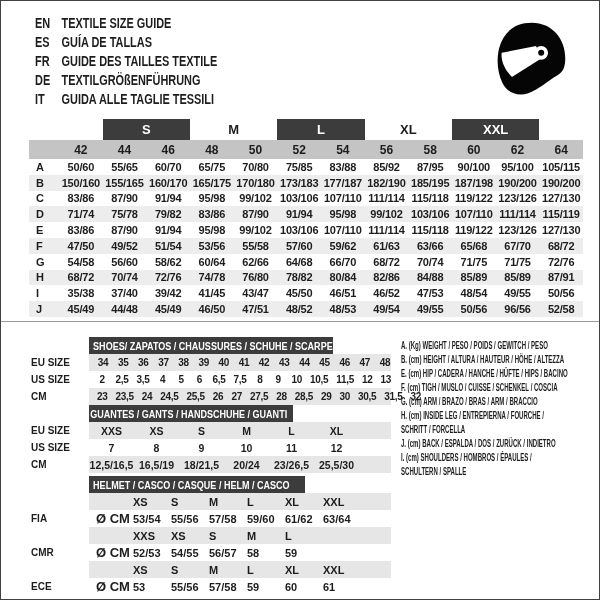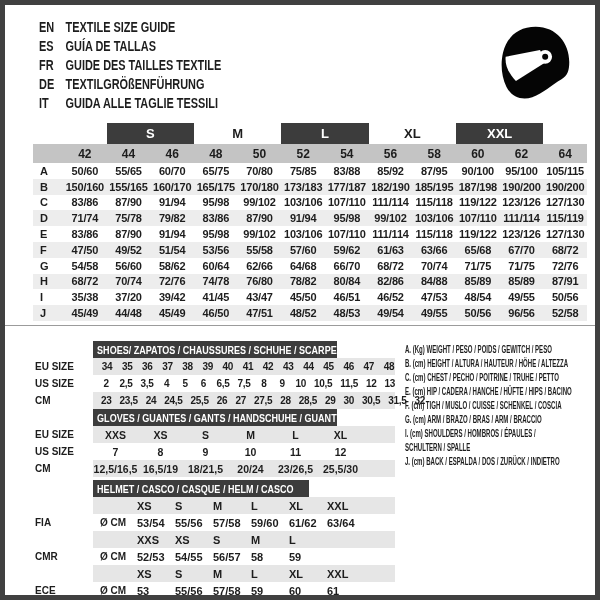--- a/index.html
+++ b/index.html
@@ -1,17 +1,17 @@
 <!DOCTYPE html>
 <html><head>
 <meta charset="utf-8">
 <style>
   html,body{margin:0;padding:0;background:#888;}
   .page{position:relative;width:600px;height:600px;margin:0 auto;background:#fff;
-        border:5px solid #404040;box-sizing:border-box;overflow:hidden;
+        border:1px solid #404040;box-sizing:border-box;overflow:hidden;
         font-family:"Liberation Sans","DejaVu Sans",sans-serif;color:#1d1d1d;}
   
   .langs{position:absolute;left:34px;top:12px;}
   .lang-row{display:flex;height:19px;align-items:center;transform:scaleX(0.78);transform-origin:left center;white-space:nowrap;}
   .lang-code{width:34px;font-weight:700;font-size:14px;}
   .lang-title{font-weight:700;font-size:14px;}
   .helmet{position:absolute;left:486px;top:10px;width:86px;height:94px;}
   
   .main-table{position:absolute;left:28px;top:118px;width:554px;}
   .mt-row{display:grid;grid-template-columns:30px repeat(12,1fr);align-items:center;}
@@ -39,23 +39,23 @@
   .rlabel{font-weight:700;font-size:10px;padding-left:2px;text-align:left;}
   .cell-c{text-align:center;font-weight:700;}
   .cell-l{text-align:left;font-weight:700;padding-left:2px;}
   .stripe-row{background:linear-gradient(to right,transparent 60px,var(--stripe-sub) 60px);}
   .shoes .trow{grid-template-columns:60px repeat(15,1fr);}
   .shoes .cell-c{font-size:10px;letter-spacing:-0.3px;padding-left:8px;}
   .gloves .trow{grid-template-columns:60px repeat(6,45px);}
   .gloves .cell-c{font-size:10.5px;}
   .helmet-t .trow{grid-template-columns:60px 42px repeat(6,38px);}
   .helmet-t .cell-l{font-size:11px;}
-  .unit{font-weight:700;font-size:10px;padding-left:7px;text-align:left;}
+  .unit{font-weight:700;font-size:13px;padding-left:7px;text-align:left;}
   .shoes{top:336px;} .gloves{top:404px;} .helmet-t{top:475px;}
-  .shoes .darkbar{width:244px;} .gloves .darkbar{width:244px;} .helmet-t .darkbar{width:216px;}
+  .shoes .darkbar{width:244px;} .gloves .darkbar{width:204px;justify-content:center;} .helmet-t .darkbar{width:216px;}
   
   .legend{position:absolute;left:400px;top:337px;width:196px;}
   .legend-line{font-weight:700;font-size:11px;line-height:14px;white-space:nowrap;
                transform:scaleX(0.55);transform-origin:left center;}
 </style>
 </head>
 <body>
 
 <div class="page" style="--dark: #3c3c3c; --band: #c4c4c4; --stripe-main: #ededed; --stripe-sub: #e6e6e6;">
 
@@ -232,21 +232,21 @@
         <span class="mt-cell">80/84</span>
         <span class="mt-cell">82/86</span>
         <span class="mt-cell">84/88</span>
         <span class="mt-cell">85/89</span>
         <span class="mt-cell">85/89</span>
         <span class="mt-cell">87/91</span>
       </div>
       <div class="mt-row mt-data">
         <span class="mt-letter">I</span>
         <span class="mt-cell">35/38</span>
-        <span class="mt-cell">37/20</span>
+        <span class="mt-cell">37/40</span>
         <span class="mt-cell">39/42</span>
         <span class="mt-cell">41/45</span>
         <span class="mt-cell">43/47</span>
         <span class="mt-cell">45/50</span>
         <span class="mt-cell">46/51</span>
         <span class="mt-cell">46/52</span>
         <span class="mt-cell">47/53</span>
         <span class="mt-cell">48/54</span>
         <span class="mt-cell">49/55</span>
         <span class="mt-cell">50/56</span>
@@ -443,33 +443,34 @@
   </section>
 
   <aside class="legend" id="legend">
       <div class="legend-item">
         <div class="legend-line">A. (Kg) WEIGHT / PESO / POIDS / GEWITCH / PESO</div>
       </div>
       <div class="legend-item">
         <div class="legend-line">B. (cm) HEIGHT / ALTURA / HAUTEUR / HÖHE / ALTEZZA</div>
       </div>
       <div class="legend-item">
-        <div class="legend-line">C. (cm) CHEST / PECHO / POITRINE / TRUHE / PETTO</div>
-      </div>
-      <div class="legend-item">
         <div class="legend-line">E. (cm) HIP / CADERA / HANCHE / HÜFTE / HIPS /  BACINO</div>
       </div>
       <div class="legend-item">
         <div class="legend-line">F.  (cm) TIGH / MUSLO / CUISSE / SCHENKEL / COSCIA</div>
       </div>
       <div class="legend-item">
         <div class="legend-line">G. (cm) ARM  / BRAZO / BRAS / ARM / BRACCIO</div>
+      </div>
+      <div class="legend-item">
+        <div class="legend-line">H. (cm) INSIDE LEG / ENTREPIERNA / FOURCHE /</div>
+        <div class="legend-line">SCHRITT / FORCELLA</div>
+      </div>
+      <div class="legend-item">
+        <div class="legend-line">J. (cm) BACK / ESPALDA / DOS / ZURÜCK / INDIETRO</div>
       </div>
       <div class="legend-item">
         <div class="legend-line">I.  (cm) SHOULDERS / HOMBROS / ÉPAULES /</div>
         <div class="legend-line">SCHULTERN / SPALLE</div>
       </div>
-      <div class="legend-item">
-        <div class="legend-line">J. (cm) BACK / ESPALDA / DOS / ZURÜCK / INDIETRO</div>
-      </div>
     </aside>
 
 </div>
 
 </body></html>

